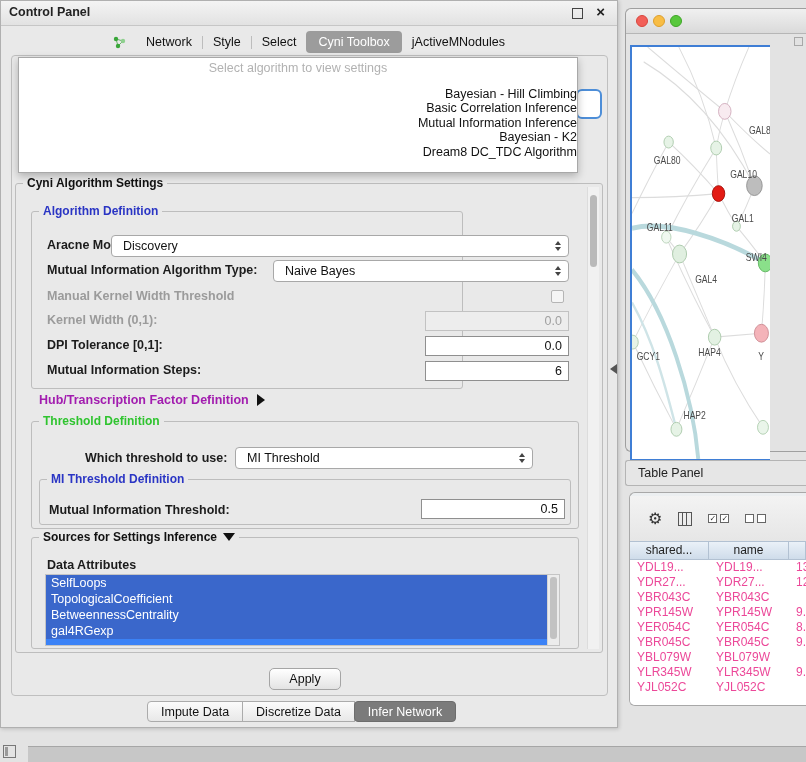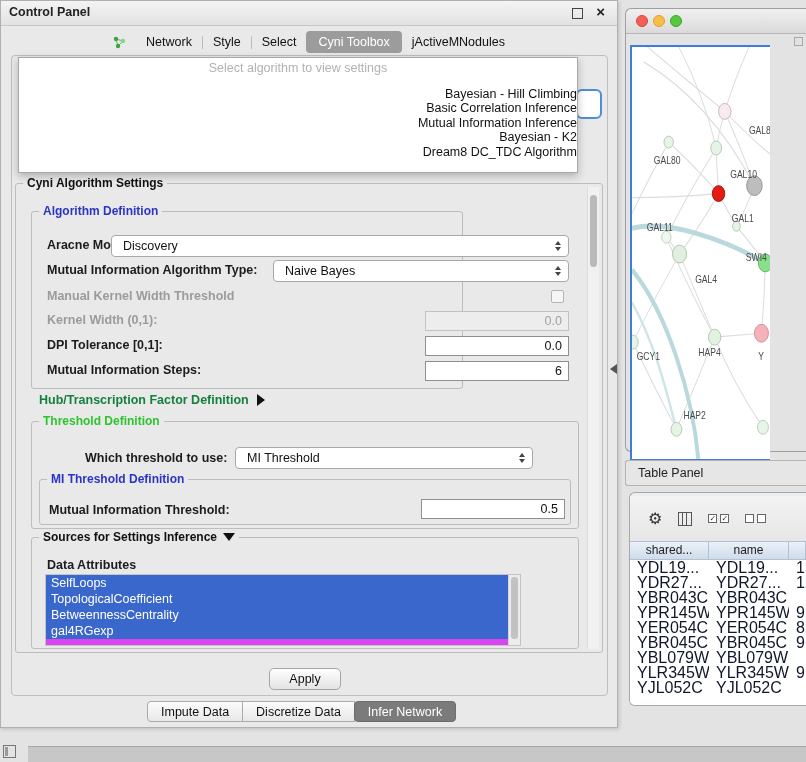--- a/index.html
+++ b/index.html
@@ -38,26 +38,26 @@
 
   .field{position:absolute;height:20px;background:#fff;border:1px solid #8f8f8f;box-sizing:border-box;display:flex;align-items:center;justify-content:flex-end;padding:0 6px;font-size:12.5px;color:#111;}
   .field.dis{background:#ededed;border-color:#c2c2c2;color:#a0a0a0;}
 
   .checkbox{position:absolute;width:13px;height:13px;border:1px solid #b5b5b5;border-radius:2px;background:#f5f5f5;box-sizing:border-box;}
 
   .tri-right{display:inline-block;width:0;height:0;border-left:8px solid #111;border-top:6px solid transparent;border-bottom:6px solid transparent;}
   .tri-down{display:inline-block;width:0;height:0;border-top:8px solid #111;border-left:6px solid transparent;border-right:6px solid transparent;}
 
   .hub-row{position:absolute;left:38px;top:392px;display:flex;align-items:center;gap:8px;}
-  .hub-row .htext{font-size:12.5px;font-weight:bold;color:#15803d;}
+  .hub-row .htext{font-size:12.5px;font-weight:bold;color:#a21caf;}
 
   .scrolltrack{position:absolute;left:586px;top:186px;width:12px;height:462px;background:#f1f1f1;border-left:1px solid #dcdcdc;box-sizing:border-box;}
   .scrollthumb{position:absolute;left:2px;top:8px;width:7px;height:72px;background:#b9b9b9;border-radius:4px;}
 
-  .listbox{position:absolute;left:44px;top:573px;width:476px;height:72px;background:#d946ef;border:1px solid #c4c4c4;box-sizing:border-box;overflow:hidden;}
+  .listbox{position:absolute;left:44px;top:573px;width:515px;height:72px;background:#3b82f6;border:1px solid #c4c4c4;box-sizing:border-box;overflow:hidden;}
   .attr-row{height:16px;line-height:16px;width:497px;background:#3a67cb;color:#fff;font-size:12.5px;padding-left:5px;white-space:nowrap;overflow:hidden;}
   .list-scroll{position:absolute;right:0;top:0;bottom:0;width:12px;background:#ececec;border-left:1px solid #d4d4d4;box-sizing:border-box;}
   .list-scroll i{position:absolute;left:2px;top:2px;width:7px;height:62px;background:#c2c2c2;border-radius:3px;}
 
   .apply-btn{position:absolute;left:268px;top:667px;width:72px;height:22px;border:1px solid #a5a5a5;border-radius:5px;background:linear-gradient(#ffffff,#e3e3e3);display:flex;align-items:center;justify-content:center;font-size:12.5px;color:#111;box-sizing:border-box;}
 
   .bottom-tabs{position:absolute;left:146px;top:700px;display:flex;}
   .seg{height:21px;display:flex;align-items:center;padding:0 13px;font-size:12.5px;color:#111;background:linear-gradient(#fbfbfb,#e8e8e8);border:1px solid #ababab;margin-left:-1px;box-sizing:border-box;white-space:nowrap;}
   .seg.first{border-radius:4px 0 0 4px;margin-left:0;}
   .seg.active{background:#7b7b7b;color:#fff;border-color:#6d6d6d;border-radius:4px;}
@@ -94,21 +94,21 @@
   .cols-ico{width:14px;height:14px;border:1.5px solid #555;box-sizing:border-box;background-image:linear-gradient(90deg,transparent 3px,#555 3px,#555 4px,transparent 4px,transparent 7px,#555 7px,#555 8px,transparent 8px);}
   .checkpair{display:flex;gap:3px;}
   .cb{width:9px;height:9px;border:1px solid #666;box-sizing:border-box;background:#fff;font-size:8px;line-height:7px;color:#333;text-align:center;font-style:normal;}
   .cb.chk::before{content:"✓";}
   .t-header{position:absolute;left:0;top:48px;right:0;height:19px;background:linear-gradient(#eaf1f8,#cfdcea);border-top:1px solid #b2c1d2;border-bottom:1px solid #b2c1d2;display:flex;box-sizing:border-box;}
   .th{font-size:12px;color:#222;text-align:center;line-height:17px;border-right:1px solid #b2c1d2;box-sizing:border-box;overflow:hidden;white-space:nowrap;}
   .th.c0,.tcell.c0{width:79px;}
   .th.c1,.tcell.c1{width:80px;}
   .th.c2,.tcell.c2{flex:1;}
   .t-body{position:absolute;left:0;top:67px;right:0;bottom:0;background:#fff;overflow:hidden;}
-  .trow{display:flex;height:15px;line-height:15px;font-size:16px;color:#0f172a;}
+  .trow{display:flex;height:15px;line-height:15px;font-size:12px;color:#ec4899;}
   .tcell{padding-left:7px;white-space:nowrap;overflow:hidden;box-sizing:border-box;}
 
   
   .panel-toggle{position:absolute;left:3px;top:745px;width:13px;height:13px;border:1px solid #777;background:#e3e3e3;box-sizing:border-box;}
   .panel-toggle i{position:absolute;left:1px;top:1px;bottom:1px;width:3px;background:#9a9a9a;}
   .bottom-bar{position:absolute;left:28px;top:746px;right:0;bottom:0;background:#c7c7c7;border-top:1px solid #a6a6a6;}
 </style>
 </head>
 <body>
 

